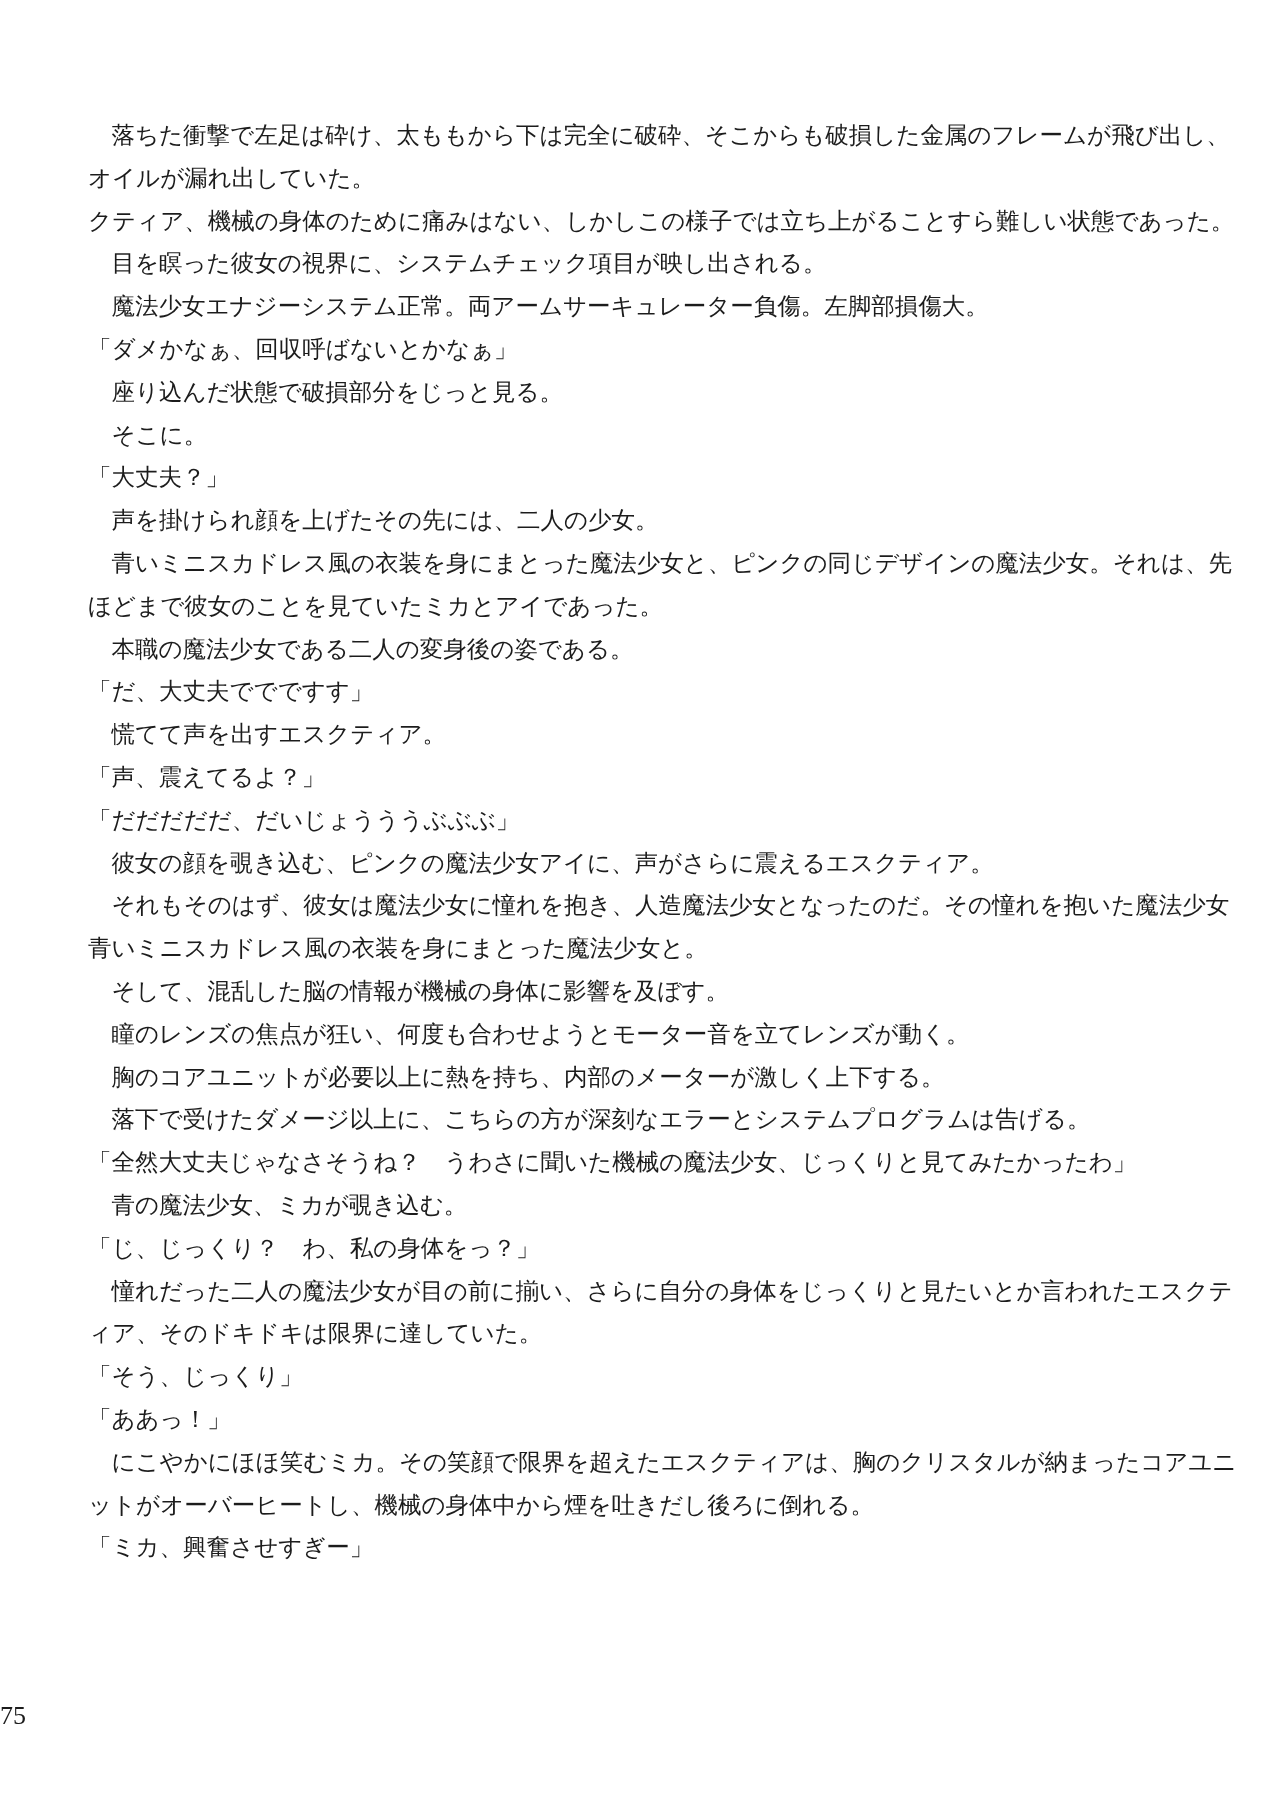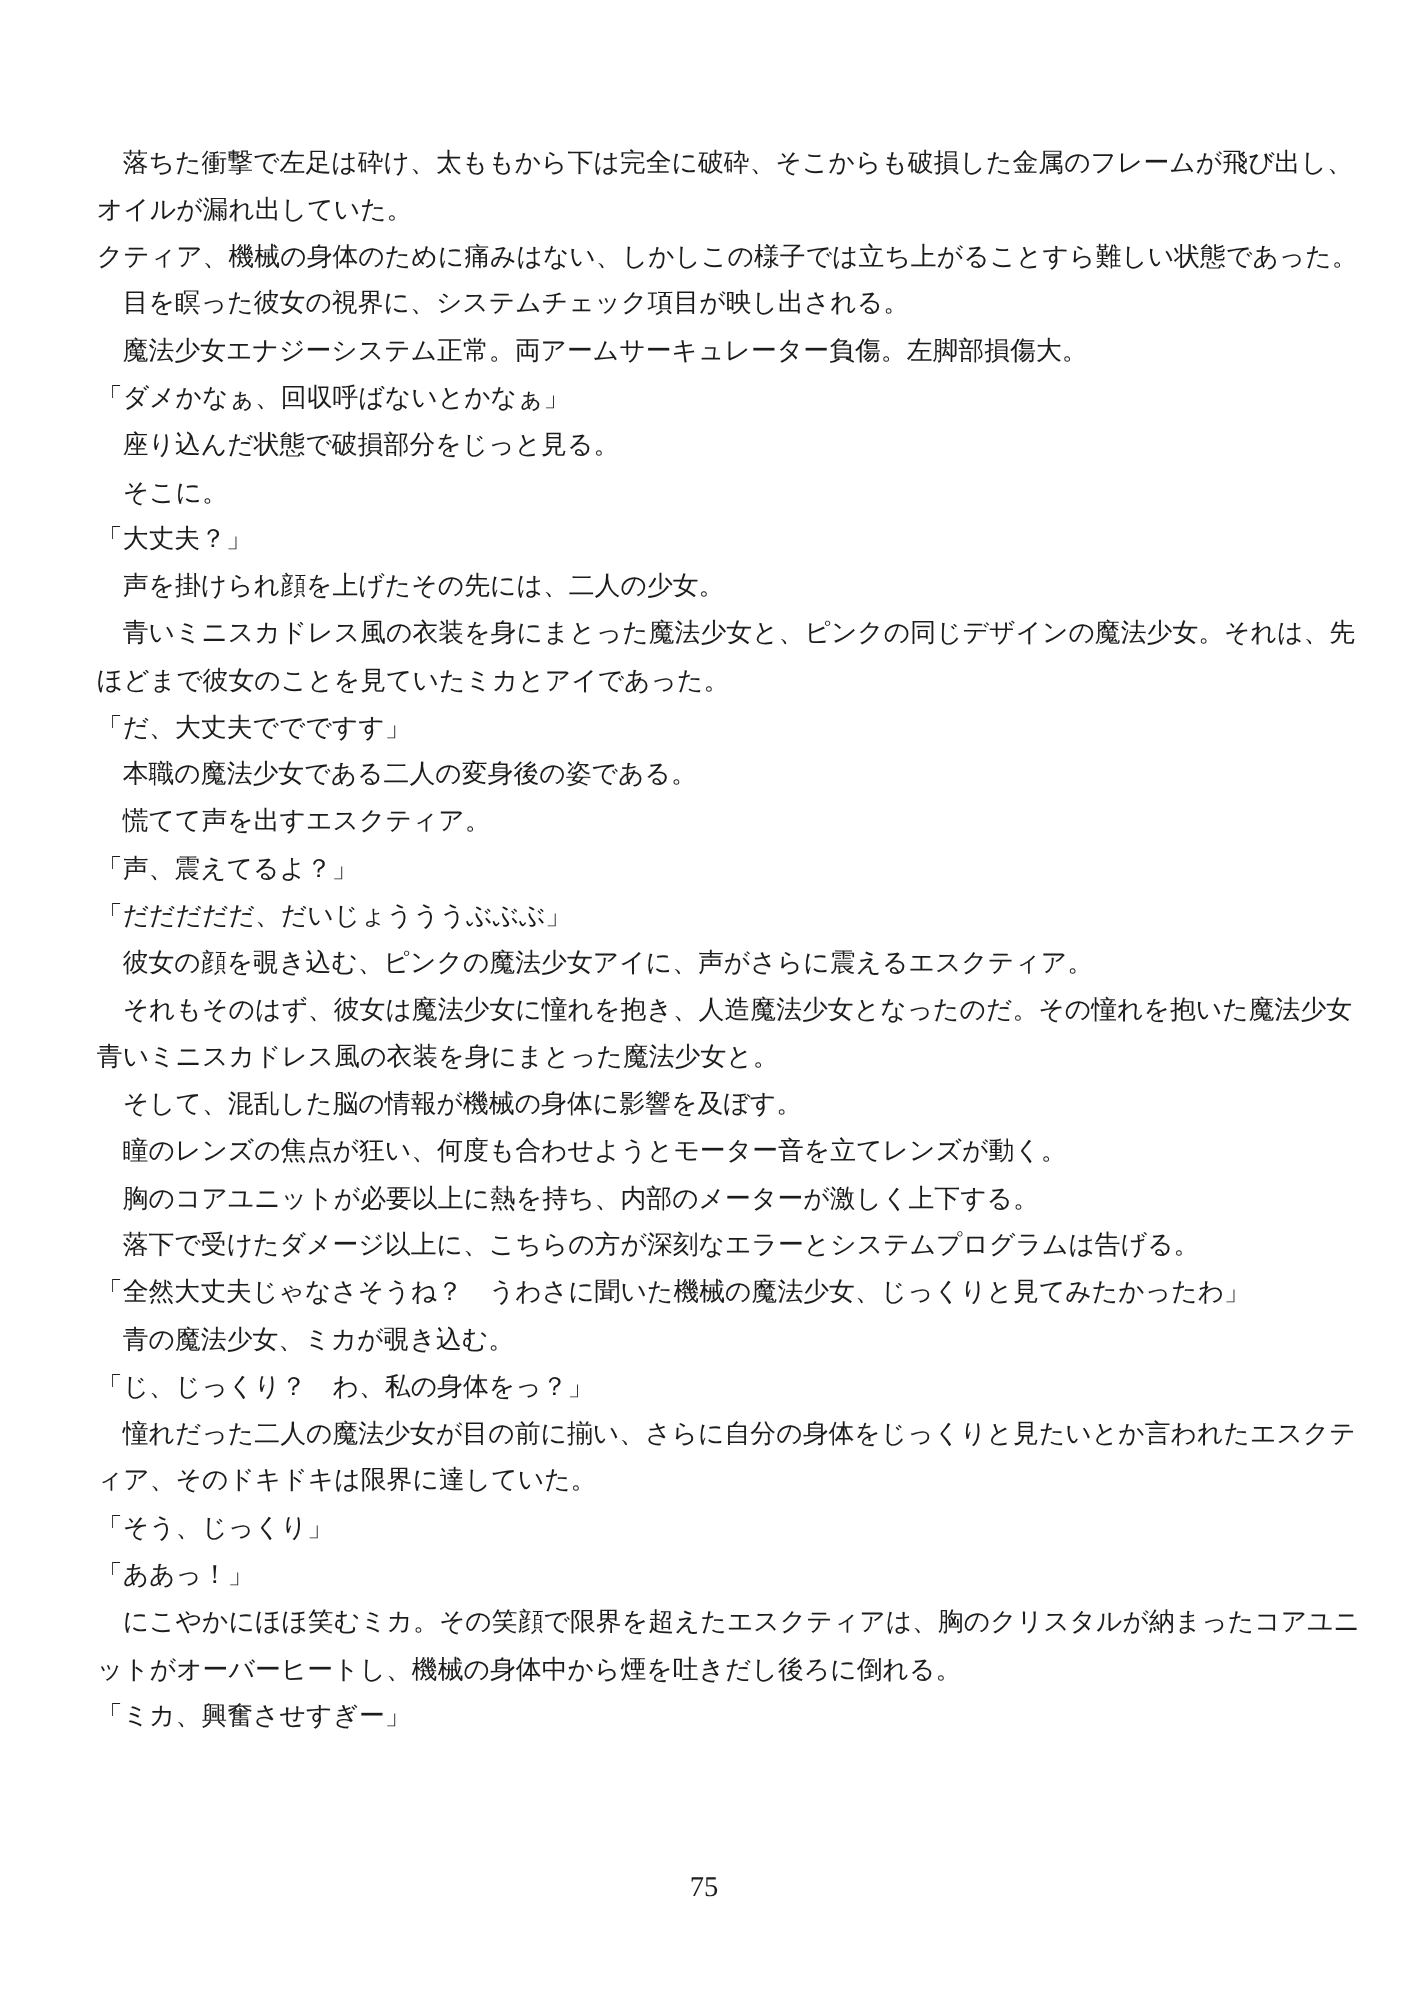--- a/index.html
+++ b/index.html
@@ -12,39 +12,39 @@
     width: 1280px;
     height: 1808px;
     background: #ffffff;
     overflow: hidden;
     font-family: "Liberation Serif", "DejaVu Serif", serif;
     color: #1c1c1c;
   }
   .text-block {
     position: absolute;
     left: 88px;
-    top: 127px;
+    top: 114px;
     width: 1116px;
   }
   .text-line {
     font-size: 23.5px;
     line-height: 42.8px;
     height: 42.8px;
     white-space: nowrap;
     letter-spacing: 0px;
   }
   .text-line.indent {
     text-indent: 23.5px;
   }
   .page-number {
     position: absolute;
     top: 1700px;
     left: 0;
     width: 100%;
-    text-align: center;
+    text-align: left;
     font-size: 26px;
     line-height: 32px;
     color: #1c1c1c;
   }
 </style>
 </head>
 <body>
 
 <div class="page">
   <div class="text-block">
@@ -53,22 +53,22 @@
       <div class="text-line">クティア、機械の身体のために痛みはない、しかしこの様子では立ち上がることすら難しい状態であった。</div>
       <div class="text-line indent">目を瞑った彼女の視界に、システムチェック項目が映し出される。</div>
       <div class="text-line indent">魔法少女エナジーシステム正常。両アームサーキュレーター負傷。左脚部損傷大。</div>
       <div class="text-line">「ダメかなぁ、回収呼ばないとかなぁ」</div>
       <div class="text-line indent">座り込んだ状態で破損部分をじっと見る。</div>
       <div class="text-line indent">そこに。</div>
       <div class="text-line">「大丈夫？」</div>
       <div class="text-line indent">声を掛けられ顔を上げたその先には、二人の少女。</div>
       <div class="text-line indent">青いミニスカドレス風の衣装を身にまとった魔法少女と、ピンクの同じデザインの魔法少女。それは、先</div>
       <div class="text-line">ほどまで彼女のことを見ていたミカとアイであった。</div>
+      <div class="text-line indent">本職の魔法少女である二人の変身後の姿である。</div>
       <div class="text-line">「だ、大丈夫ででですす」</div>
-      <div class="text-line indent">本職の魔法少女である二人の変身後の姿である。</div>
       <div class="text-line indent">慌てて声を出すエスクティア。</div>
       <div class="text-line">「声、震えてるよ？」</div>
       <div class="text-line">「だだだだだ、だいじょうううぶぶぶ」</div>
       <div class="text-line indent">彼女の顔を覗き込む、ピンクの魔法少女アイに、声がさらに震えるエスクティア。</div>
       <div class="text-line indent">それもそのはず、彼女は魔法少女に憧れを抱き、人造魔法少女となったのだ。その憧れを抱いた魔法少女</div>
       <div class="text-line">青いミニスカドレス風の衣装を身にまとった魔法少女と。</div>
       <div class="text-line indent">そして、混乱した脳の情報が機械の身体に影響を及ぼす。</div>
       <div class="text-line indent">瞳のレンズの焦点が狂い、何度も合わせようとモーター音を立てレンズが動く。</div>
       <div class="text-line indent">胸のコアユニットが必要以上に熱を持ち、内部のメーターが激しく上下する。</div>
       <div class="text-line indent">落下で受けたダメージ以上に、こちらの方が深刻なエラーとシステムプログラムは告げる。</div>

